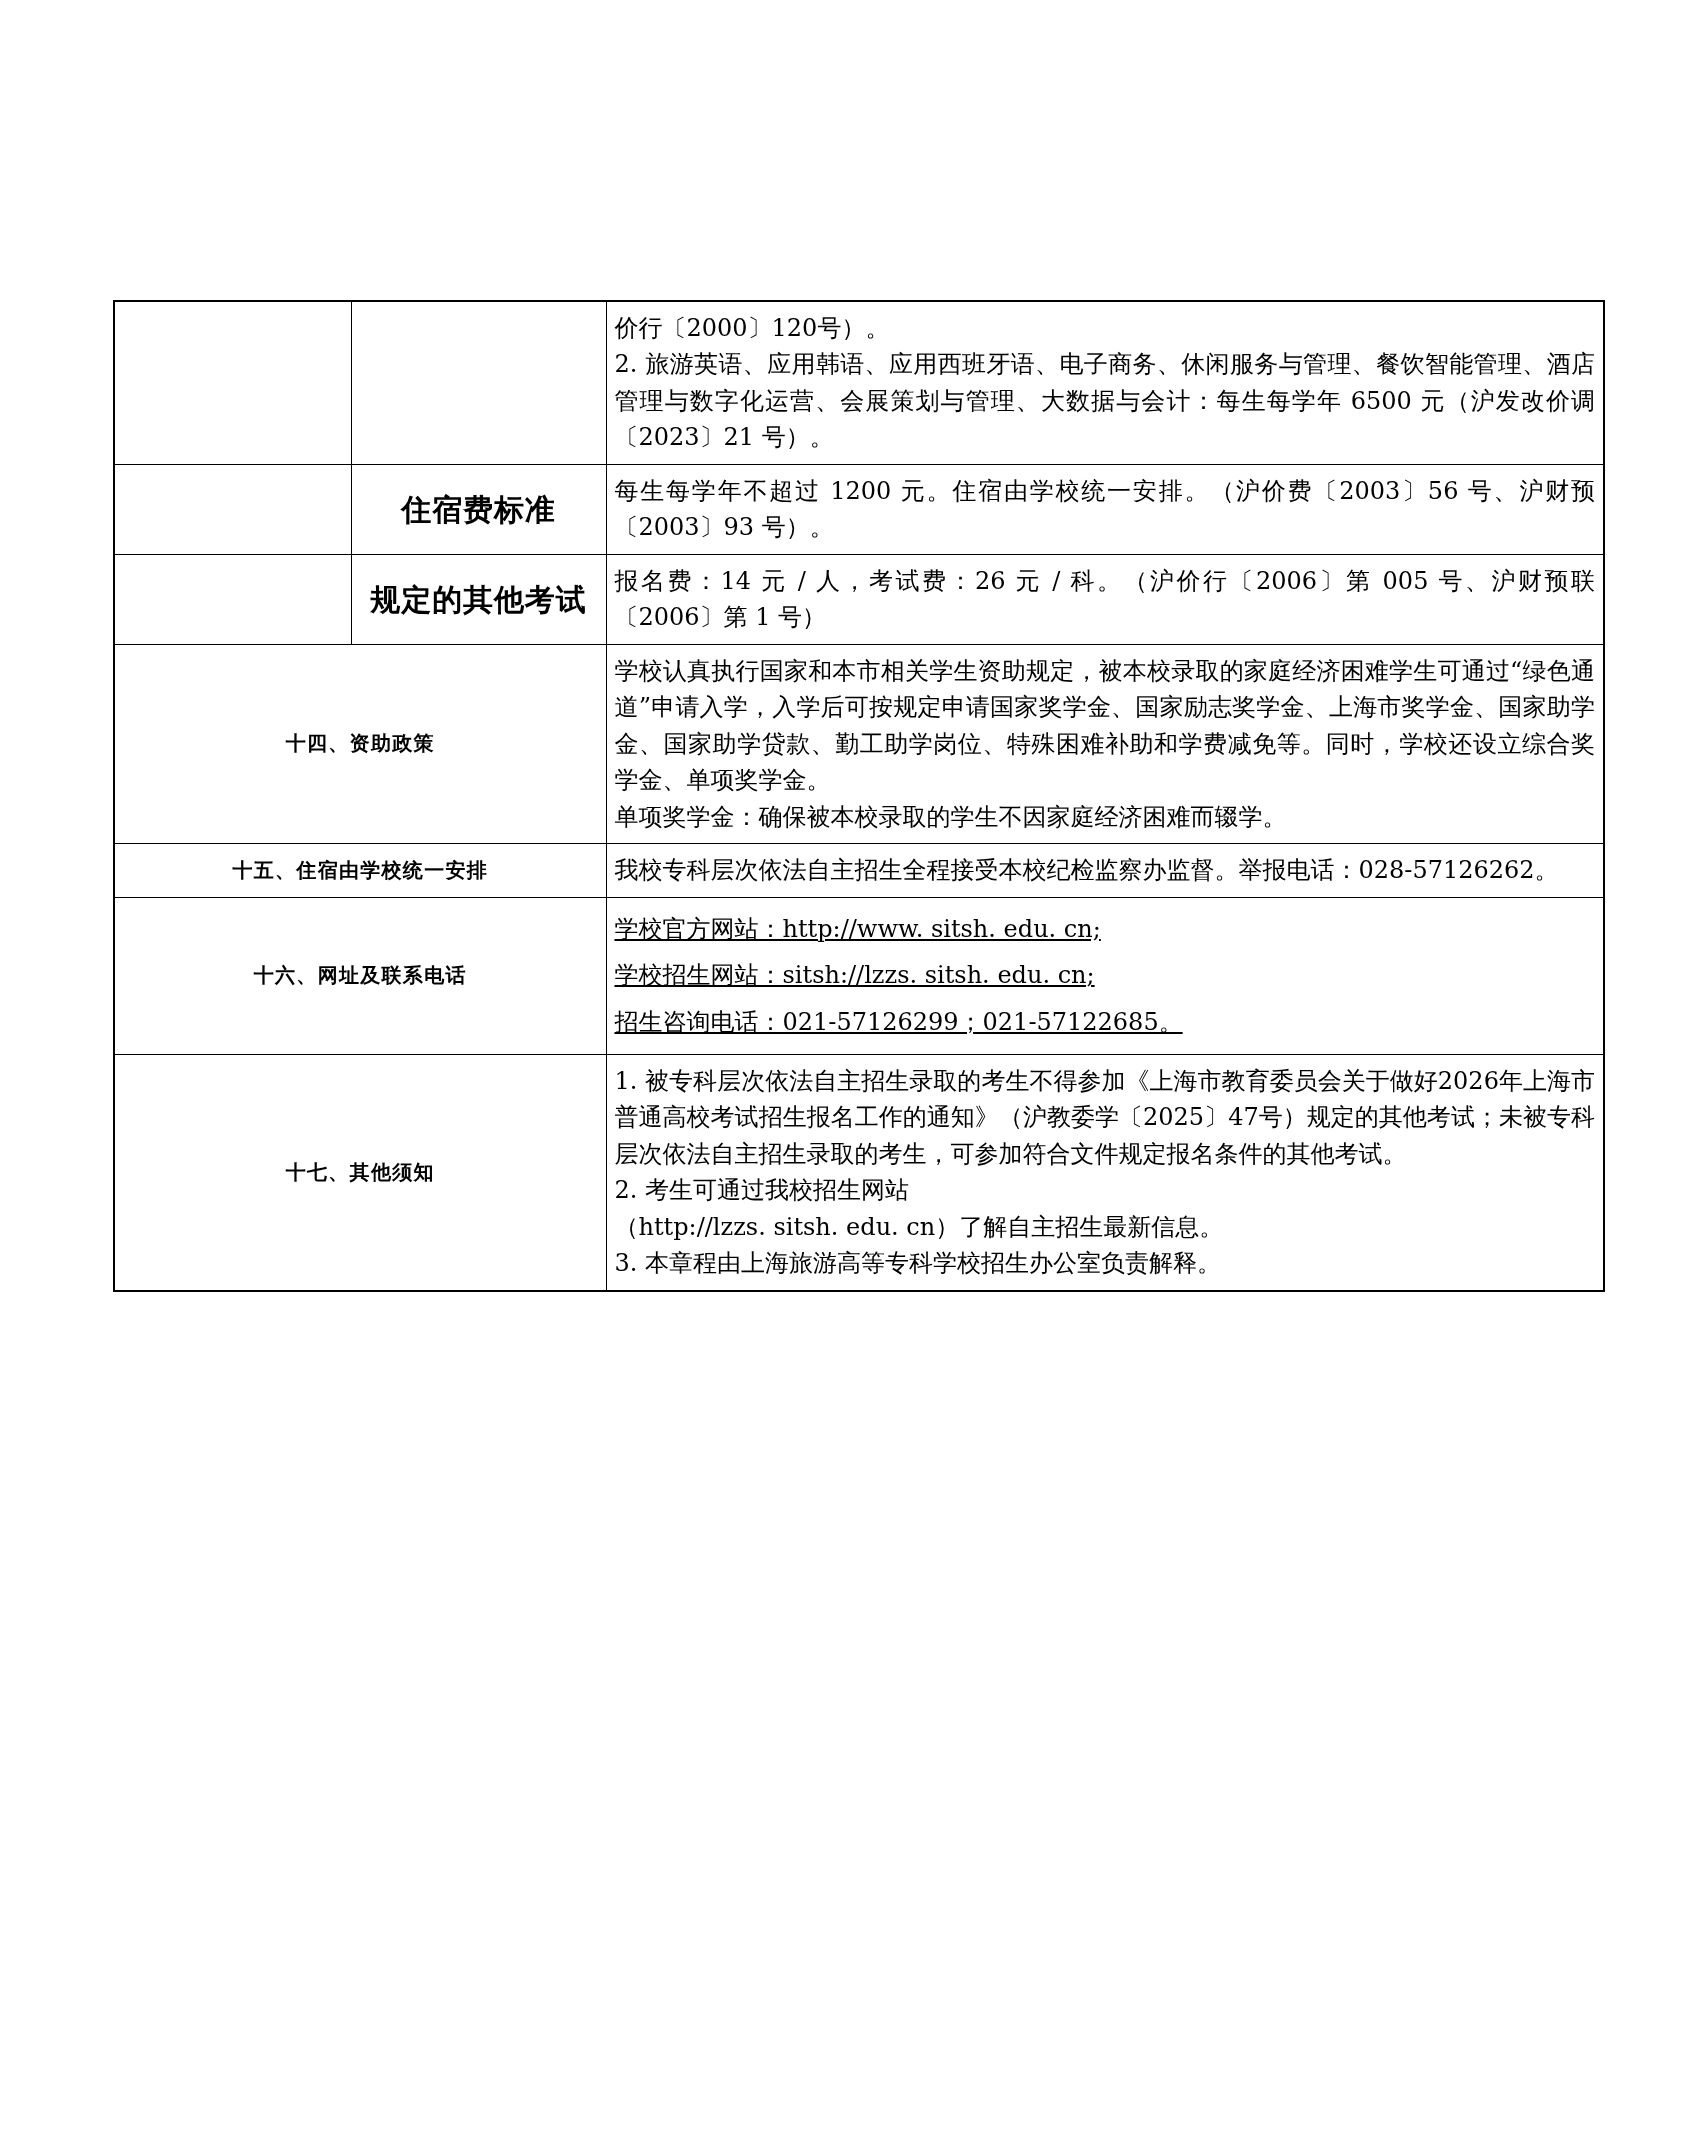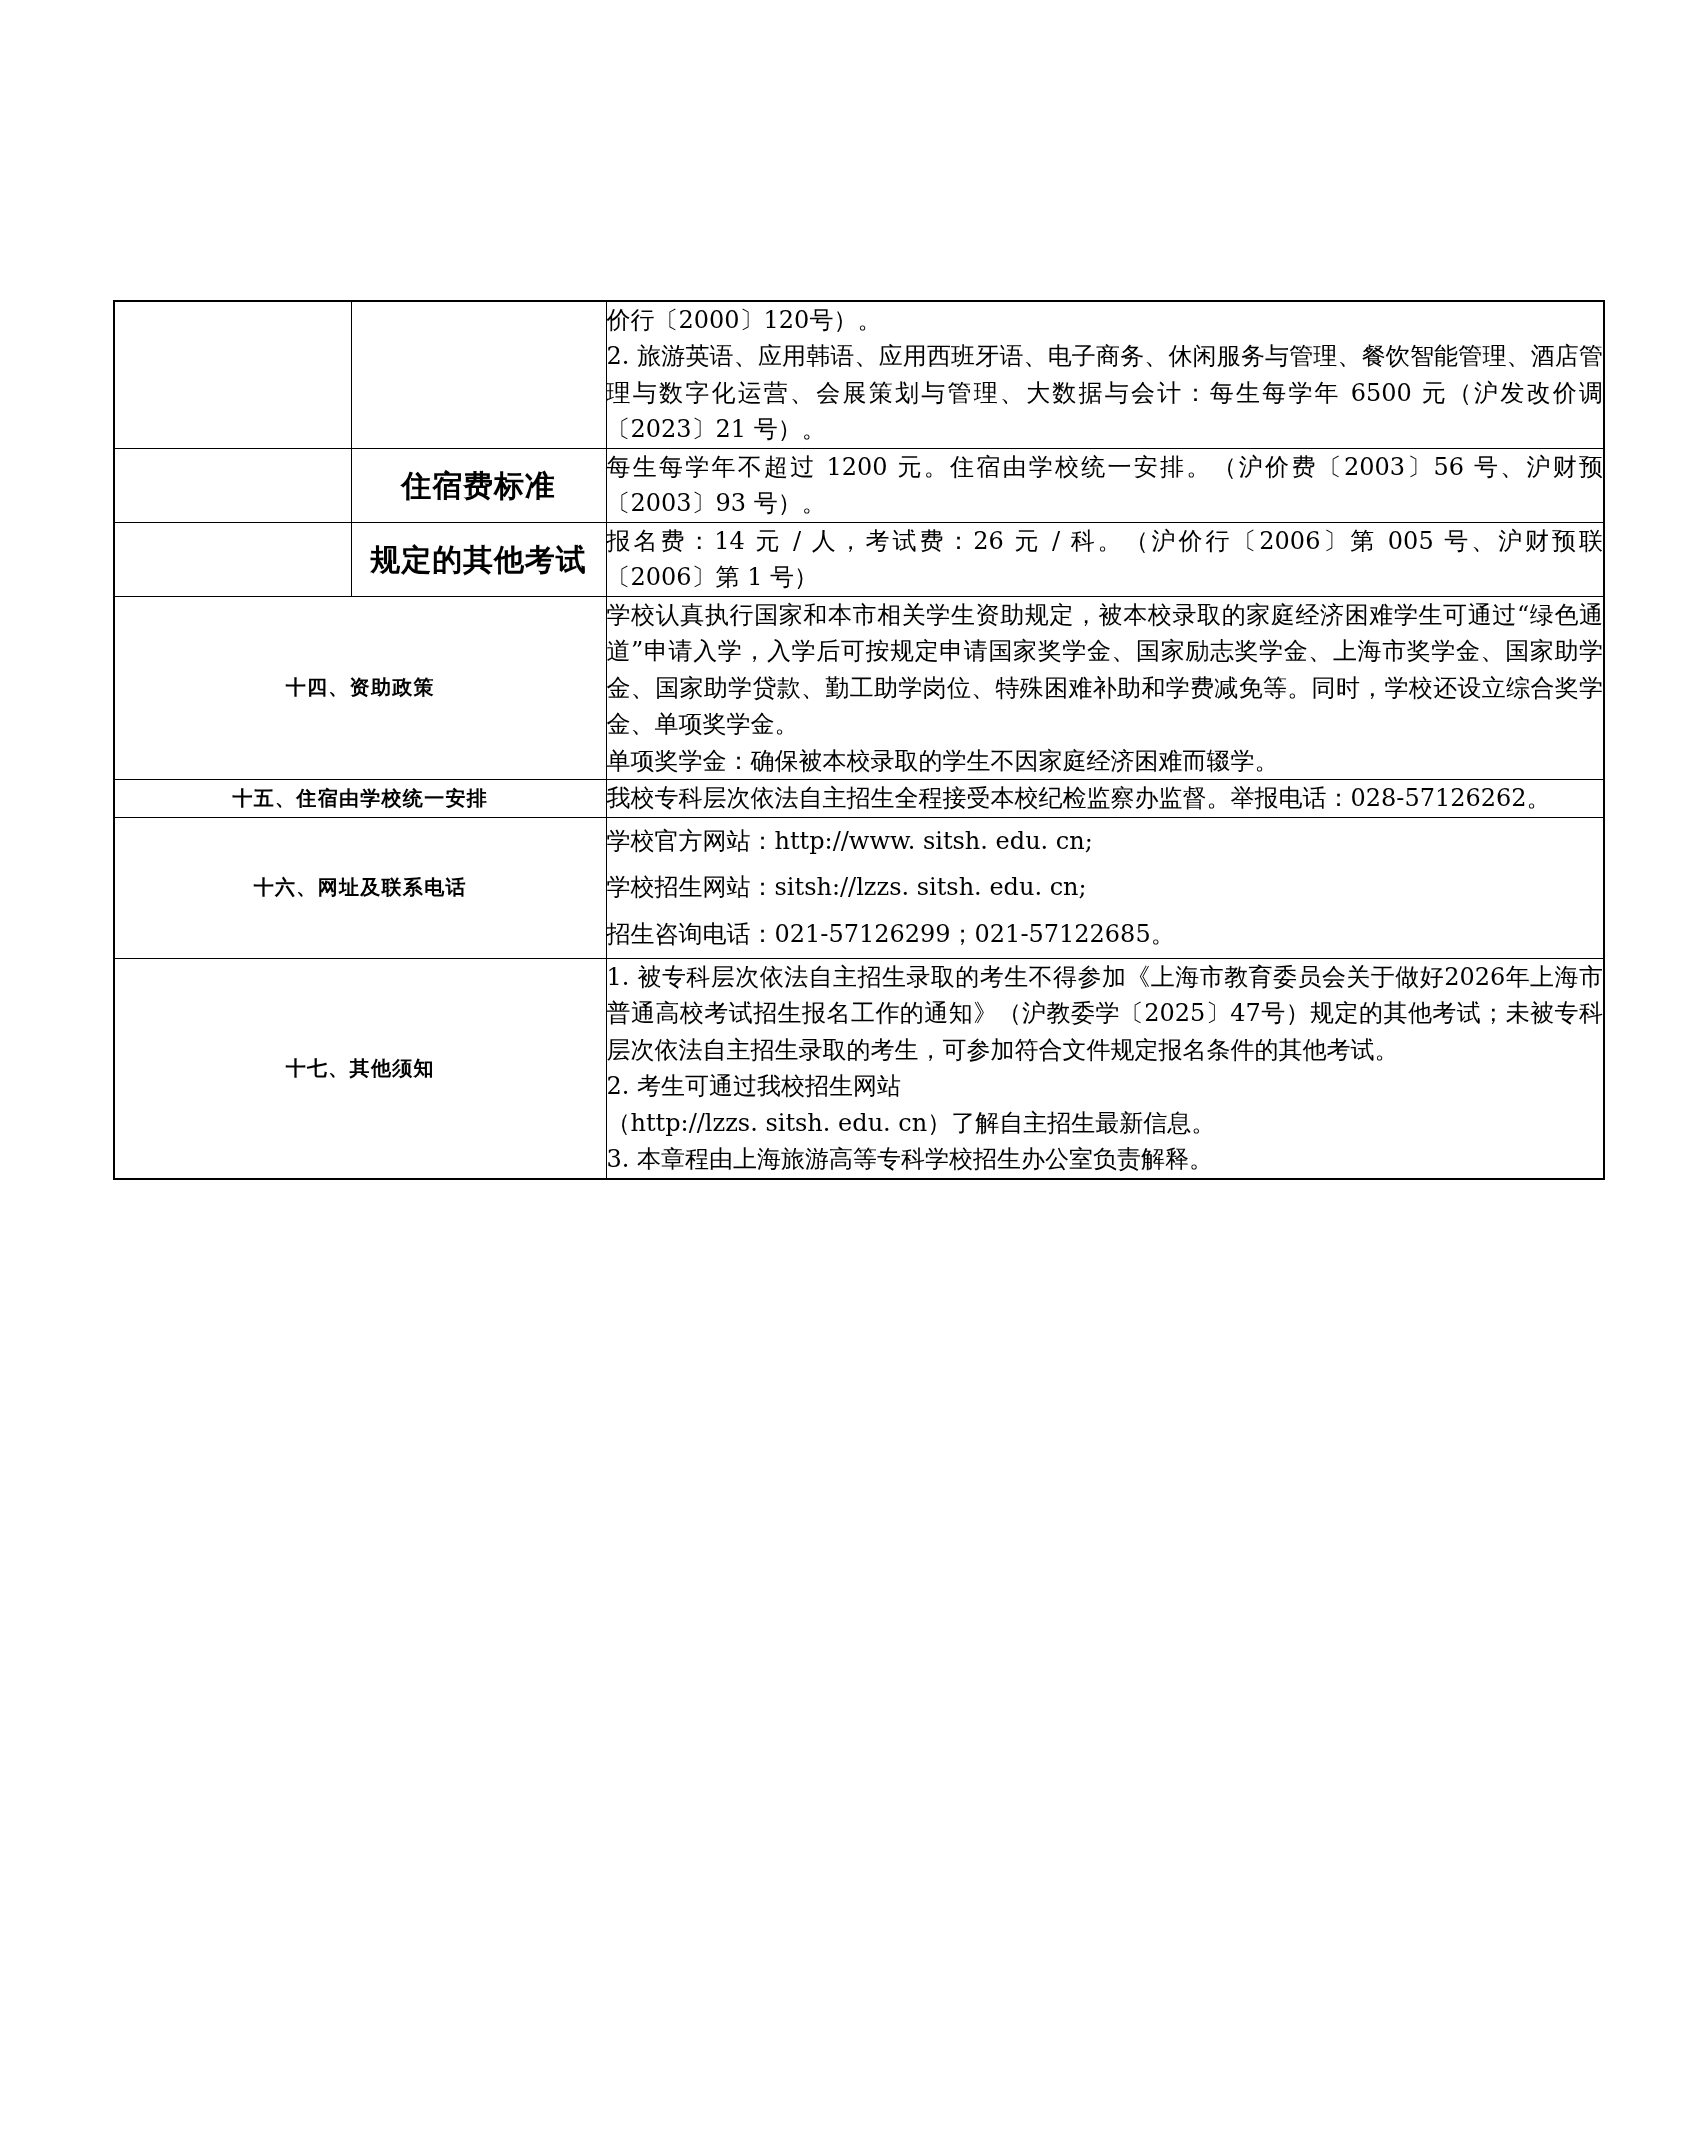--- a/index.html
+++ b/index.html
@@ -31,21 +31,21 @@
     top: 300px;
     width: 1491px;
     border-collapse: collapse;
     table-layout: fixed;
     border: 2.2px solid #000;
   }
 
   .doc-table td {
     border: 0.9px solid #000;
     vertical-align: middle;
-    padding: 0;
+    padding: 8px;
   }
 
   
   .col-a { width: 237px; }
   .col-b { width: 255px; }
   .col-c { width: 998px; }
 
   .label-cell {
     text-align: center;
     font-family: "DejaVu Serif", "Liberation Serif", serif;
@@ -78,20 +78,21 @@
 
   .body-cell p {
     margin: 0;
     padding: 0;
     text-align: justify;
     text-justify: inter-character;
   }
 
   .url-lines p {
     line-height: 1.95;
+    text-decoration: underline;
   }
 
   .nojust p { text-align: left; }
 
 </style>
 </head>
 <body>
 
 <div class="page">
 

